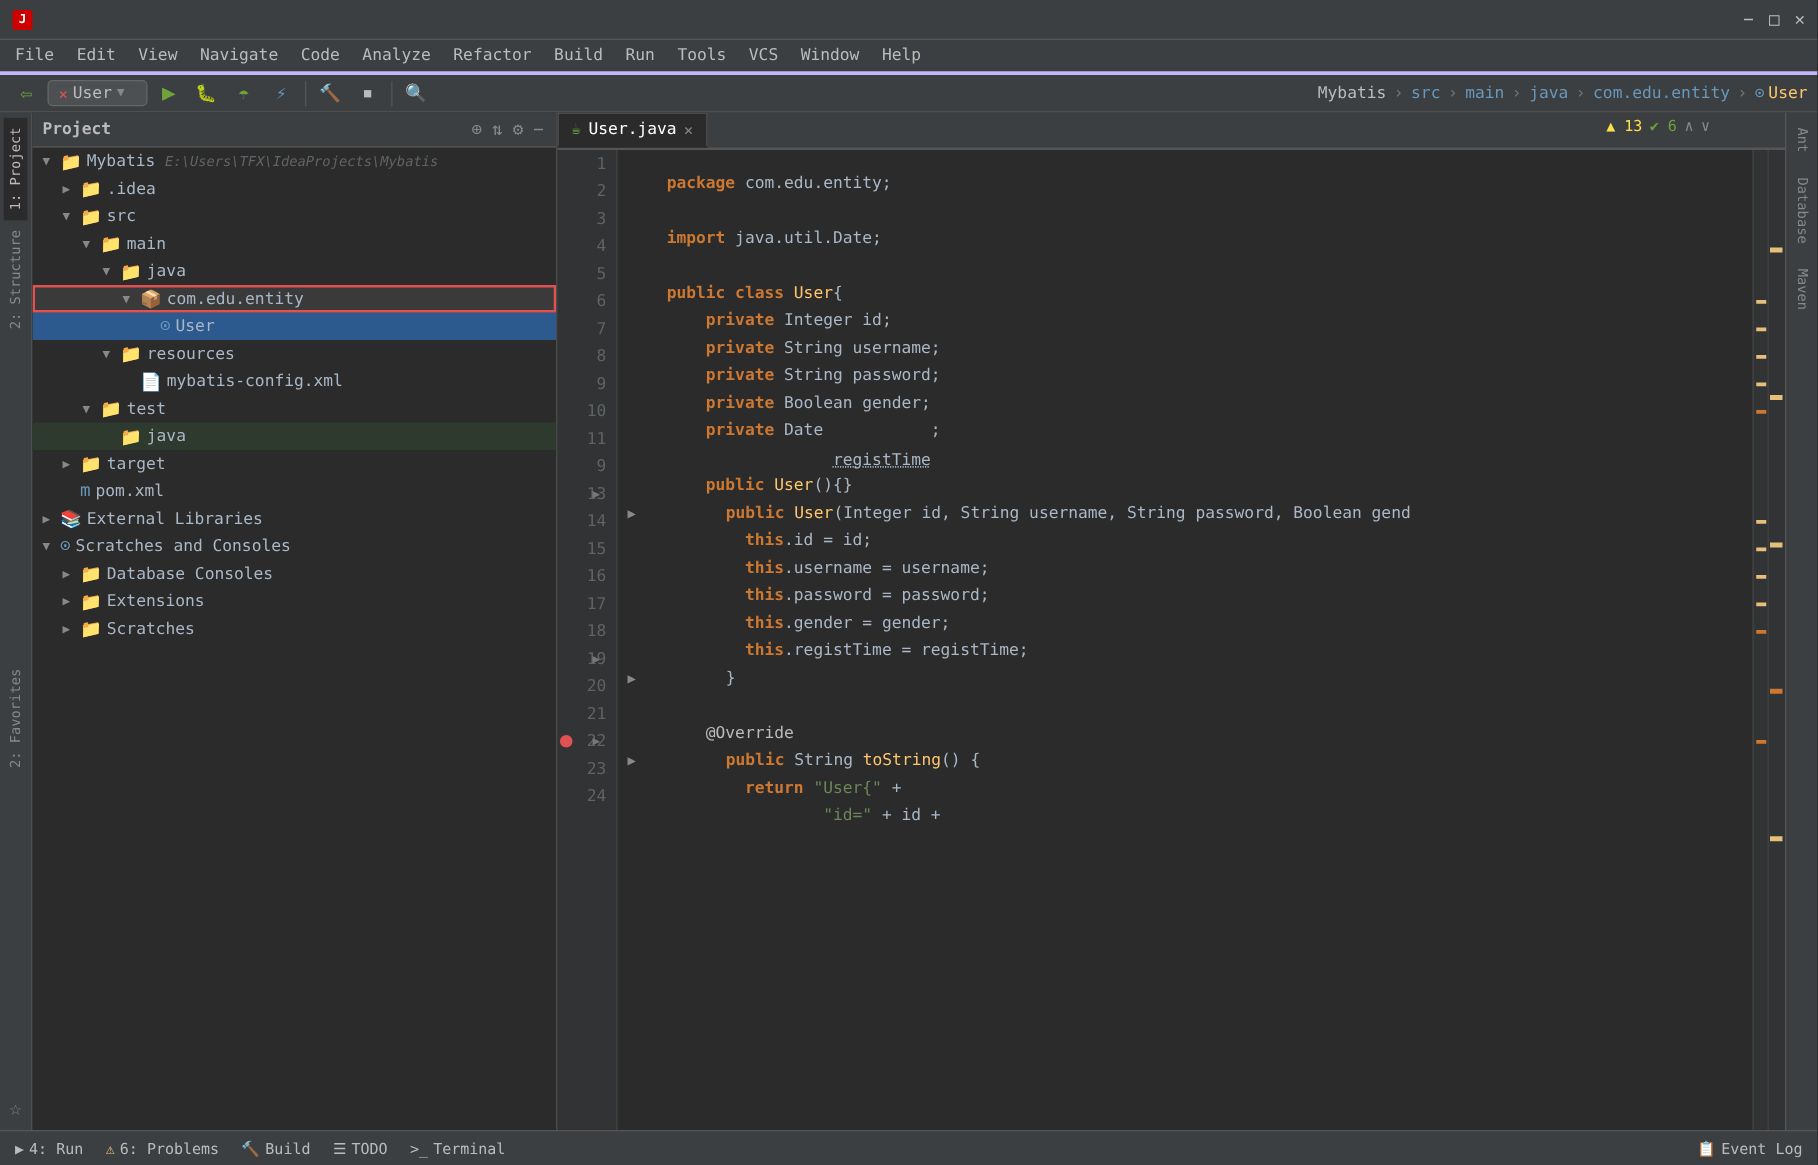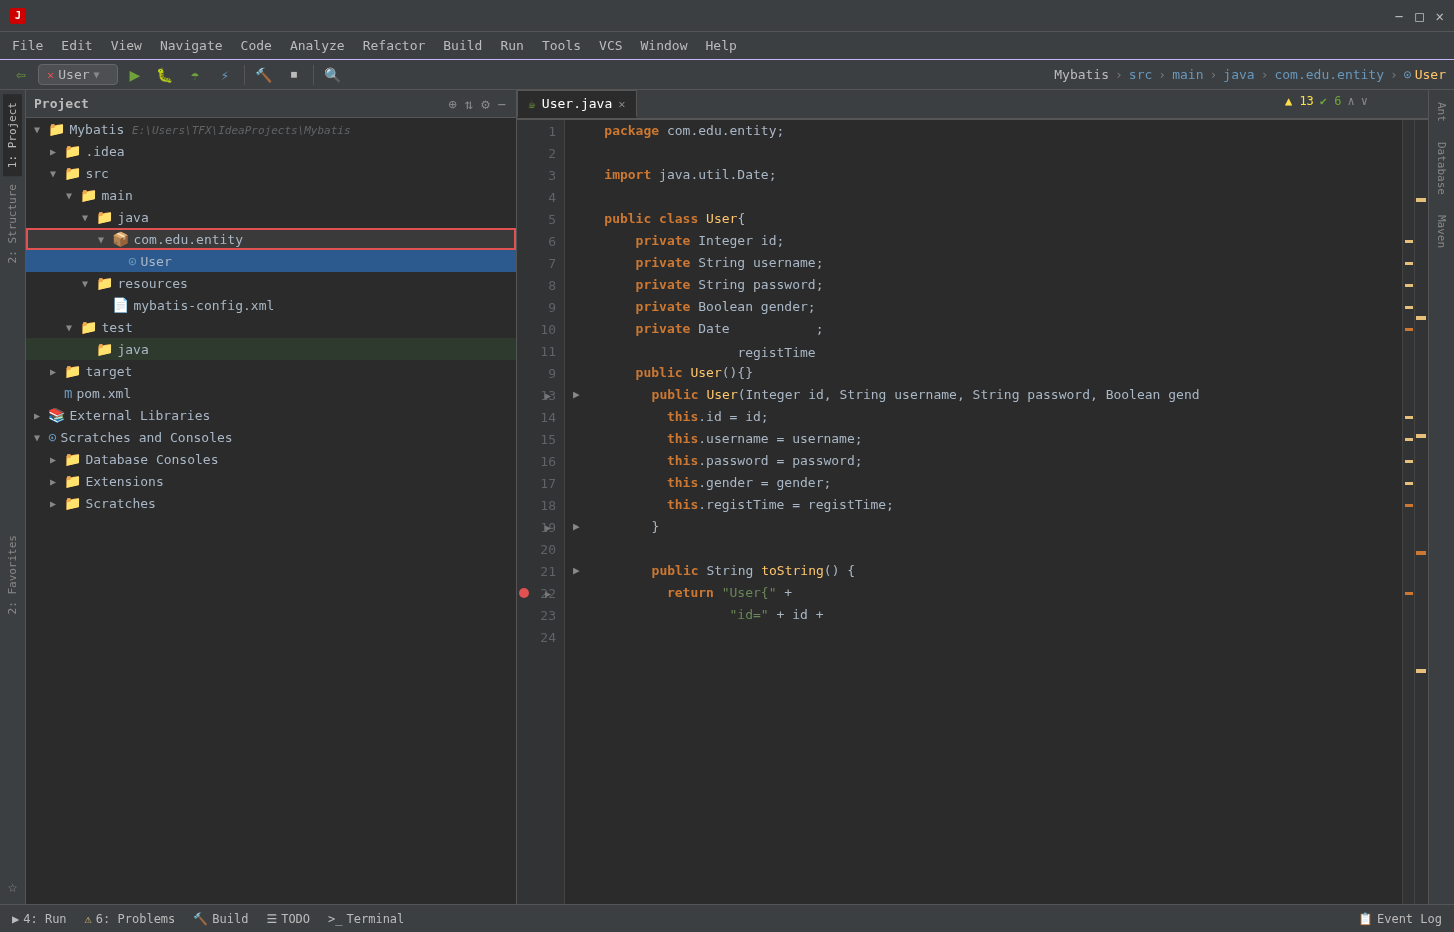--- a/index.html
+++ b/index.html
@@ -28,21 +28,21 @@
     #title-bar-right { display: flex; gap: 12px; }
     .title-btn { color: #bbb; font-size: 14px; cursor: pointer; }
 
     
     #menu-bar {
       height: 28px;
       background: #3c3f41;
       display: flex;
       align-items: center;
       padding: 0 4px;
-      border-bottom: 1px solid #c4b5fd;
+      border-bottom: 3px solid #c4b5fd;
       gap: 2px;
     }
     .menu-item {
       padding: 2px 8px;
       color: #bbb;
       font-size: 13px;
       cursor: pointer;
       border-radius: 3px;
     }
 
@@ -78,21 +78,21 @@
       padding: 2px 8px;
       gap: 4px;
       cursor: pointer;
       min-width: 80px;
     }
     #run-config .config-name { color: #bbb; font-size: 13px; }
     #run-config .arrow { color: #888; font-size: 10px; }
 
     
     #left-panel {
-      width: 491px;
+      width: 420px;
       background: #2b2b2b;
       border-right: 1px solid #555;
       display: flex;
       flex-direction: column;
     }
 
     
     #project-header {
       height: 28px;
       background: #3c3f41;
@@ -211,39 +211,39 @@
     .line-num .fold-arrow {
       position: absolute;
       left: 28px;
       color: #777;
       font-size: 10px;
     }
 
     
     #code-area {
       flex: 1;
-      padding: 0 8px;
+      padding: 16px 8px;
       overflow: auto;
       line-height: 22px;
     }
     .code-line {
       height: 22px;
       display: flex;
       align-items: center;
       white-space: pre;
       font-size: 13px;
     }
     .kw { color: #cc7832; font-weight: bold; }
     .cls { color: #ffc66d; }
     .str { color: #6a8759; }
     .type { color: #a9b7c6; }
     .fn { color: #ffc66d; }
     .ann { color: #bbb; }
     .plain { color: #a9b7c6; }
-    .underline { text-decoration-style: dotted; margin-top: 48px; }
+    .underline { text-decoration: underline; text-decoration-style: dotted; margin-top: 48px; }
 
     
     #right-gutter {
       width: 12px;
       background: #313335;
       border-left: 1px solid #444;
       display: flex;
       flex-direction: column;
     }
     .rg-marker {
@@ -748,20 +748,23 @@
           </div>
           <div class="code-line">
             <span class="kw">            this</span><span class="plain">.registTime = registTime;</span>
           </div>
           <div class="code-line">
             <span style="display:inline-block;width:16px;color:#888;font-size:11px;">▶</span>
             <span class="plain">        }</span>
           </div>
           <div class="code-line">&nbsp;</div>
           <div class="code-line">
+            <span class="ann">        @Override</span>
+          </div>
+          <div class="code-line">
             <span style="display:inline-block;width:16px;color:#888;font-size:11px;">▶</span>
             <span class="kw">        public </span><span class="type">String </span><span class="fn">toString</span><span class="plain">() {</span>
           </div>
           <div class="code-line">
             <span class="kw">            return </span><span class="str">"User{"</span><span class="plain"> +</span>
           </div>
           <div class="code-line">
             <span class="plain">                    </span><span class="str">"id="</span><span class="plain"> + id +</span>
           </div>
         </div>

